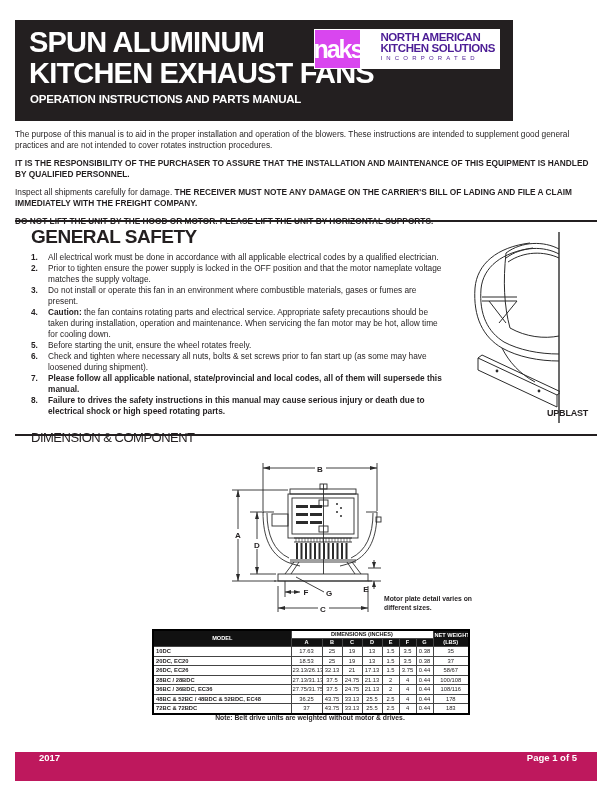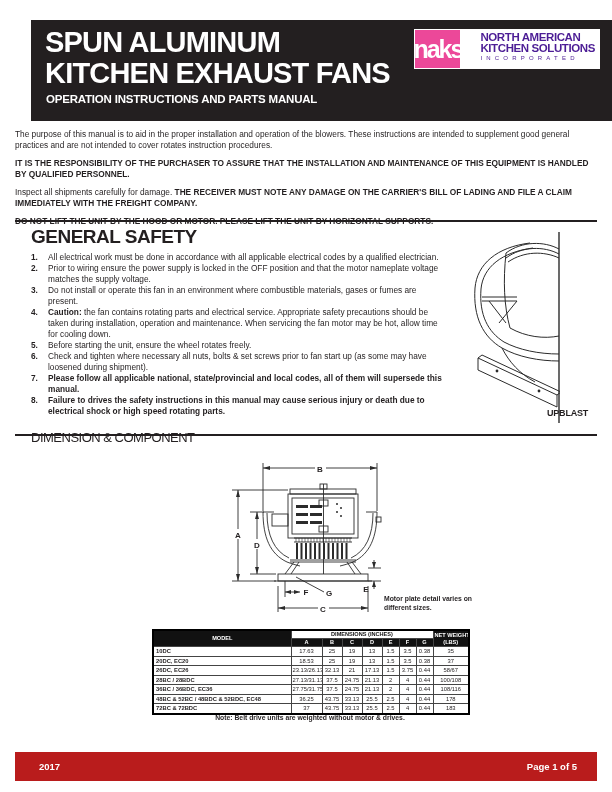--- a/index.html
+++ b/index.html
@@ -2,26 +2,26 @@
 <html><head>
 <meta charset="utf-8">
 <style>
   html,body{margin:0;padding:0;background:#e8e8e8;}
   .page{
     position:relative; width:612px; height:792px; background:#ffffff;
     font-family:"Liberation Sans", sans-serif; color:#231f20; overflow:hidden;
     margin:0 auto;
   }
   
-  .header-bar{position:absolute; left:31px; top:20px; width:582px; height:101px; background:#231f20; color:#fff;}
+  .header-bar{position:absolute; left:15px; top:20px; width:498px; height:101px; background:#231f20; color:#fff;}
   .doc-title{position:absolute; left:14px; top:7px; font-size:29px; line-height:31px; font-weight:bold; letter-spacing:-0.8px; white-space:nowrap;}
   .subtitle{position:absolute; left:15px; top:73px; font-size:11.5px; font-weight:bold; letter-spacing:-0.2px;}
   .tagline{position:absolute; left:15px; top:88px; font-size:8px; font-weight:bold; font-style:italic;margin-top:43px;}
   .logo{position:absolute; right:13px; top:9px; display:flex; background:#fff; padding:1px;}
-  .logo-abbr{background:#ec4899; color:#fff; width:45px; height:38px; display:flex; align-items:center; justify-content:center;
+  .logo-abbr{background:#d946ef; color:#fff; width:45px; height:38px; display:flex; align-items:center; justify-content:center;
     font-size:25px; font-weight:bold; letter-spacing:-2px;}
   .logo-right{background:#fff; color:#4c1d95; padding:2px 4px 1px 20px;}
   .logo-line{font-size:11.5px; line-height:11px; font-weight:bold; letter-spacing:-0.4px; white-space:nowrap;}
   .logo-inc{font-size:6px; line-height:8px; letter-spacing:4.2px; white-space:nowrap;}
   
   .intro{position:absolute; left:15px; top:129px; width:582px; font-size:8.3px; line-height:11px;}
   .intro p{margin:0 0 7px 0;}
   .bold-para{font-weight:bold;}
   .rule{position:absolute; left:15px; width:582px; height:2px; background:#231f20;}
   .rule-1{top:220px;}
@@ -44,22 +44,22 @@
   
   .dims-table{position:absolute; left:152px; top:629px; border-collapse:collapse; table-layout:fixed; width:316px; border:2px solid #000;}
   .dims-table th,.dims-table td{border:0.5px solid #444; padding:0 1px; overflow:hidden; white-space:nowrap;}
   .dims-table thead th{background:#111; color:#fff; font-size:5.6px; line-height:7px; text-align:center;}
   .dims-table thead th.dims-span{background:#fff; color:#111;}
   .dims-table td{font-size:5.8px; height:8.5px; text-align:center;}
   .dims-table td.model{text-align:left; font-weight:bold; padding-left:2px;}
   .wt-l1,.wt-l2{display:block;}
   .table-note{position:absolute; left:152px; top:714px; width:316px; text-align:center; font-size:6.8px; font-weight:bold;}
   
-  .footer-bar{position:absolute; left:15px; top:752px; width:582px; height:29px; background:#b91c1c; color:#fff;
-    display:flex; align-items:center; justify-content:space-between; font-size:9.5px; font-weight:bold;}
+  .footer-bar{position:absolute; left:15px; top:752px; width:582px; height:29px; background:#be185d; color:#fff;
+    display:flex; justify-content:space-between; font-size:9.5px; font-weight:bold;}
   .footer-bar .fy{margin-left:24px;}
   .footer-bar .fp{margin-right:20px;}
 </style>
 </head>
 <body>
 
 <div class="page">
 
   <div class="header-bar">
     <div class="doc-title">
@@ -89,21 +89,21 @@
 
   <div class="gs-heading">GENERAL SAFETY</div>
   <div class="safety-list">
     <div class="safety-item">
       <span class="num">1.</span>
       <span class="txt">All electrical work must be done in accordance with all applicable electrical codes by a qualified electrician.</span>
     </div>
 
     <div class="safety-item">
       <span class="num">2.</span>
-      <span class="txt">Prior to wiring ensure the power supply is locked in the OFF position and that the motor nameplate voltage matches the supply voltage.</span>
+      <span class="txt">Prior to tighten ensure the power supply is locked in the OFF position and that the motor nameplate voltage matches the supply voltage.</span>
     </div>
 
     <div class="safety-item">
       <span class="num">3.</span>
       <span class="txt">Do not install or operate this fan in an environment where combustible materials, gases or fumes are present.</span>
     </div>
 
     <div class="safety-item">
       <span class="num">4.</span>
       <span class="txt"><b>Caution:</b> the fan contains rotating parts and electrical service. Appropriate safety precautions should be taken during installation, operation and maintenance. When servicing the fan motor may be hot, allow time for cooling down.</span>

